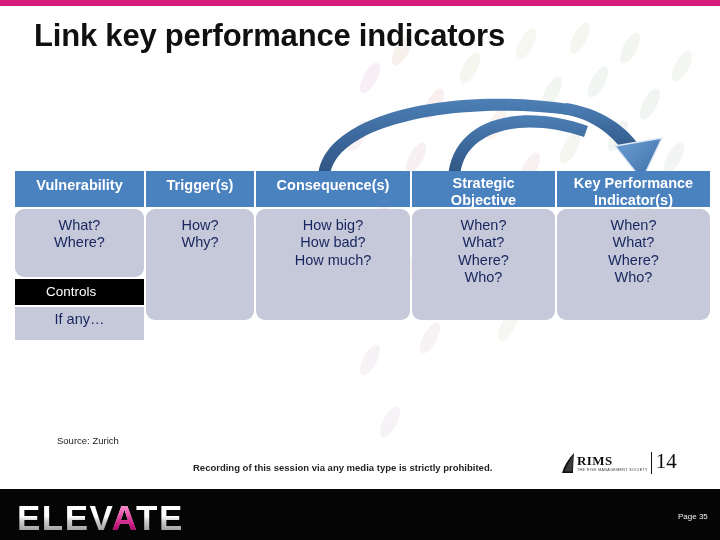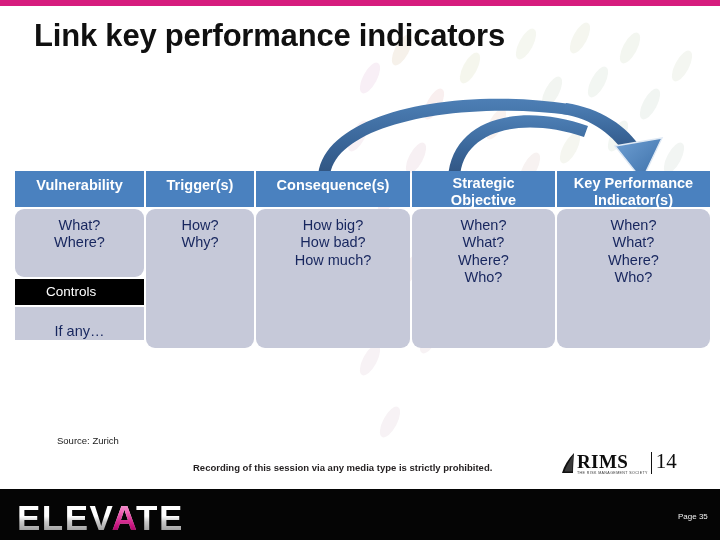--- a/index.html
+++ b/index.html
@@ -92,39 +92,39 @@
   .th-cell.two-line { padding-top: 4px; }
   .body-cell {
     background: #c6c9d9;
     color: #17265e;
     font-size: 14.5px;
     line-height: 1.2;
     padding: 8px 3px 10px 3px;
     box-sizing: border-box;
     border-radius: 9px;
   }
-  .tall { height: 139px; }
+  .tall { height: 111px; }
   .short { height: 68px; }
   .ctrl-cell {
     background: #000000;
     color: #ffffff;
     font-size: 13.5px;
     line-height: 1.2;
     padding: 5px 3px 5px 3px;
     height: 26px;
     box-sizing: border-box;
     text-align: left;
     padding-left: 31px;
   }
   .ifany-cell {
     background: #c6c9d9;
     color: #17265e;
     font-size: 14.5px;
     line-height: 1.2;
-    padding: 16px 3px 0 3px;
+    padding: 4px 3px 0 3px;
     height: 33px;
     box-sizing: border-box;
   }
   .cell-line { display: block; }
 
   
   #source-note {
     position: absolute;
     left: 57px; top: 435px;
     font-size: 9.5px;
@@ -153,21 +153,21 @@
   #rims-mark {
     width: 15px; height: 22px;
     flex: none;
     margin-top: 1px;
   }
   #rims-wordblock {
     margin-left: 1px;
     line-height: 1;
   }
   #rims-word {
-    font-size: 19px;
+    font-size: 13px;
     font-weight: bold;
     color: #0d0d0d;
     letter-spacing: 0.4px;
     font-family: "Liberation Serif", serif;
   }
   #rims-tag {
     display: block;
     font-size: 3.6px;
     color: #333;
     letter-spacing: .4px;

